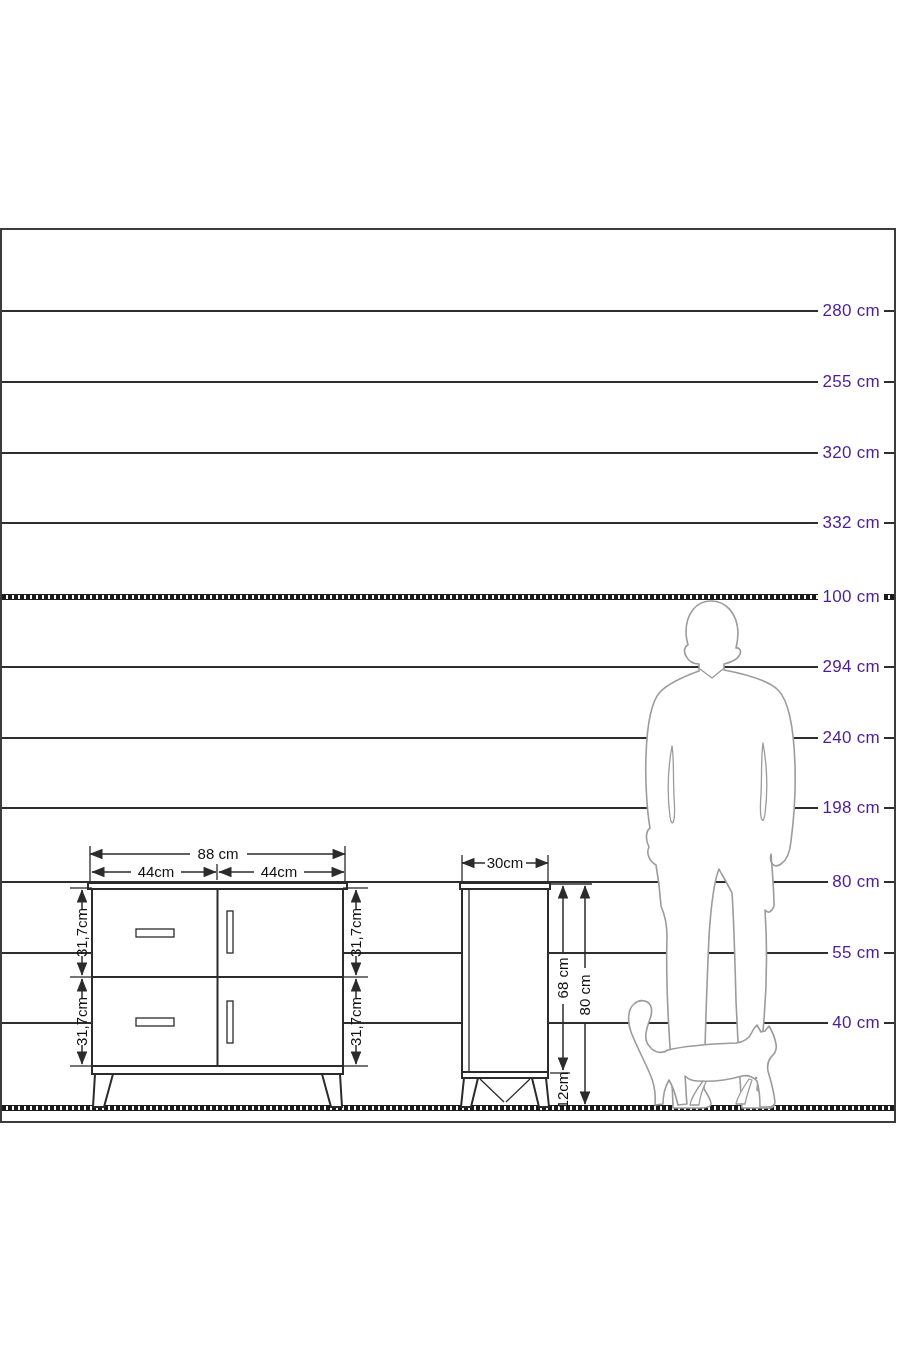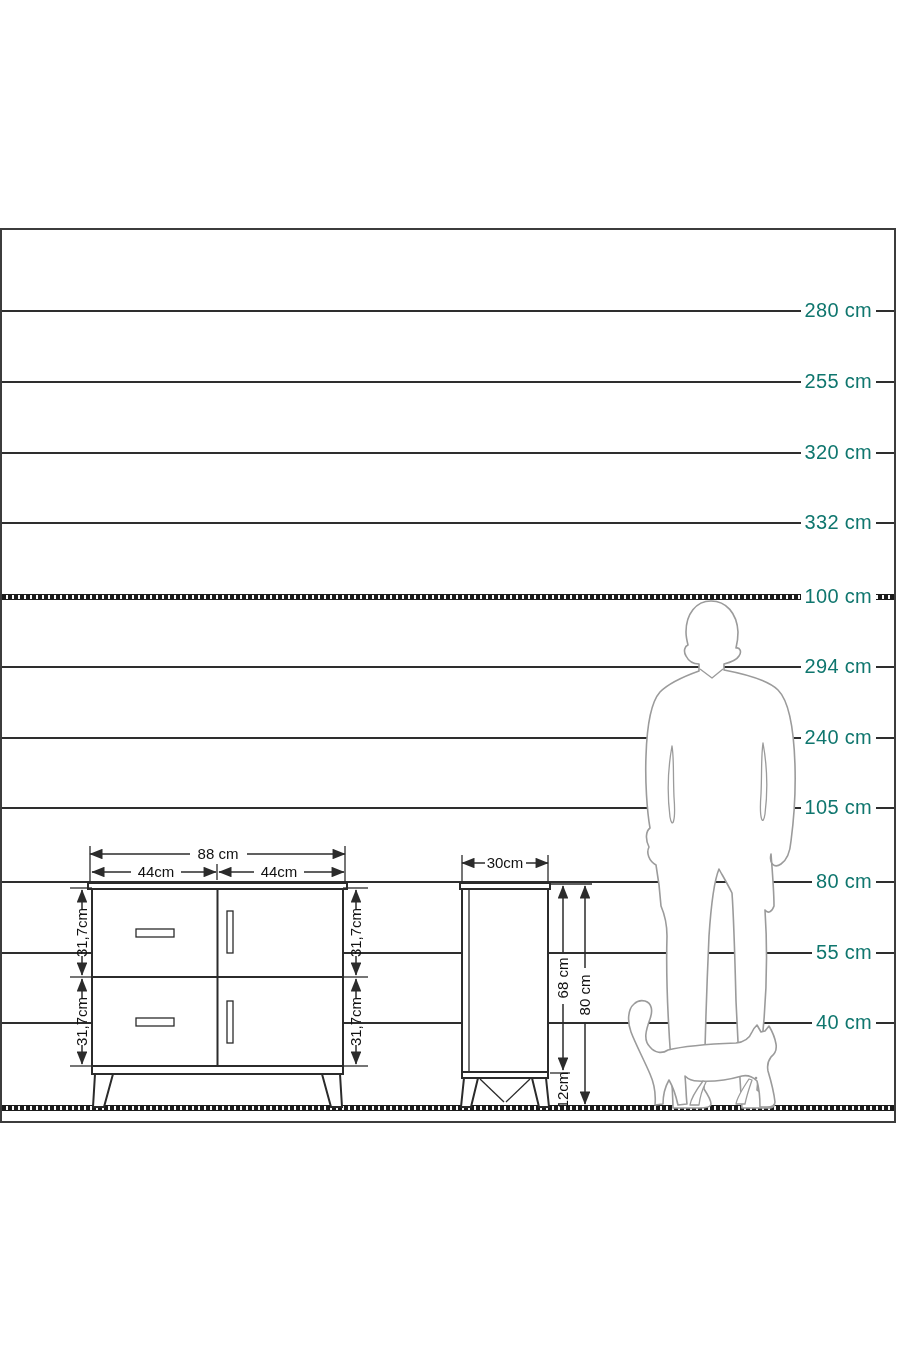--- a/index.html
+++ b/index.html
@@ -4,22 +4,22 @@
 <style>
   html,body{margin:0;padding:0;background:#ffffff;}
   #canvas{position:relative;width:900px;height:1350px;background:#ffffff;overflow:hidden;
           font-family:"Liberation Sans",sans-serif;}
   .frame{position:absolute;left:0;top:228px;width:892px;height:891px;
          border:2px solid #3c3c3c;background:transparent;}
   .ref-line{position:absolute;left:2px;width:892px;height:2px;background:#2e2e2e;}
   .band{position:absolute;left:2px;width:892px;height:4px;
         background:repeating-linear-gradient(90deg,#1b1b1b 0px,#1b1b1b 4px,#fafafa 4px,#fafafa 6px);
         border-top:1px solid #1b1b1b;border-bottom:1px solid #1b1b1b;}
-  .ref-label{position:absolute;right:24px;transform:translateY(-52%);background:#ffffff;
-             padding:1px 4px;font-size:20px;color:#0f766e;letter-spacing:0.3px;white-space:nowrap;}
+  .ref-label{position:absolute;right:16px;transform:translateY(-52%);background:#ffffff;
+             padding:1px 4px;font-size:17px;color:#4c1d95;letter-spacing:0.3px;white-space:nowrap;}
   svg{position:absolute;left:0;top:0;}
   .ln{stroke:#2b2b2b;stroke-width:2;fill:none;}
   .fillw{fill:#ffffff;stroke:#2b2b2b;stroke-width:2;}
   .thin{stroke:#2b2b2b;stroke-width:1.3;fill:none;}
   .dim{stroke:#2b2b2b;stroke-width:1.5;fill:none;}
   .dimtxt{font-family:"Liberation Sans",sans-serif;font-size:15px;fill:#111;}
   .sil{fill:#ffffff;stroke:#9b9b9b;stroke-width:1.6;stroke-linejoin:round;}
   .sil-thin{fill:#ffffff;stroke:#9b9b9b;stroke-width:1.3;stroke-linejoin:round;}
 </style>
 </head>
@@ -221,18 +221,18 @@
     </g>
   </svg>
 
   <div class="ref-label" style="top:311px">280 cm</div>
   <div class="ref-label" style="top:382px">255 cm</div>
   <div class="ref-label" style="top:453px">320 cm</div>
   <div class="ref-label" style="top:523px">332 cm</div>
   <div class="ref-label" style="top:597px">100 cm</div>
   <div class="ref-label" style="top:667px">294 cm</div>
   <div class="ref-label" style="top:738px">240 cm</div>
-  <div class="ref-label" style="top:808px">105 cm</div>
+  <div class="ref-label" style="top:808px">198 cm</div>
   <div class="ref-label" style="top:882px">80 cm</div>
   <div class="ref-label" style="top:953px">55 cm</div>
   <div class="ref-label" style="top:1023px">40 cm</div>
 
 </div>
 
 </body></html>

